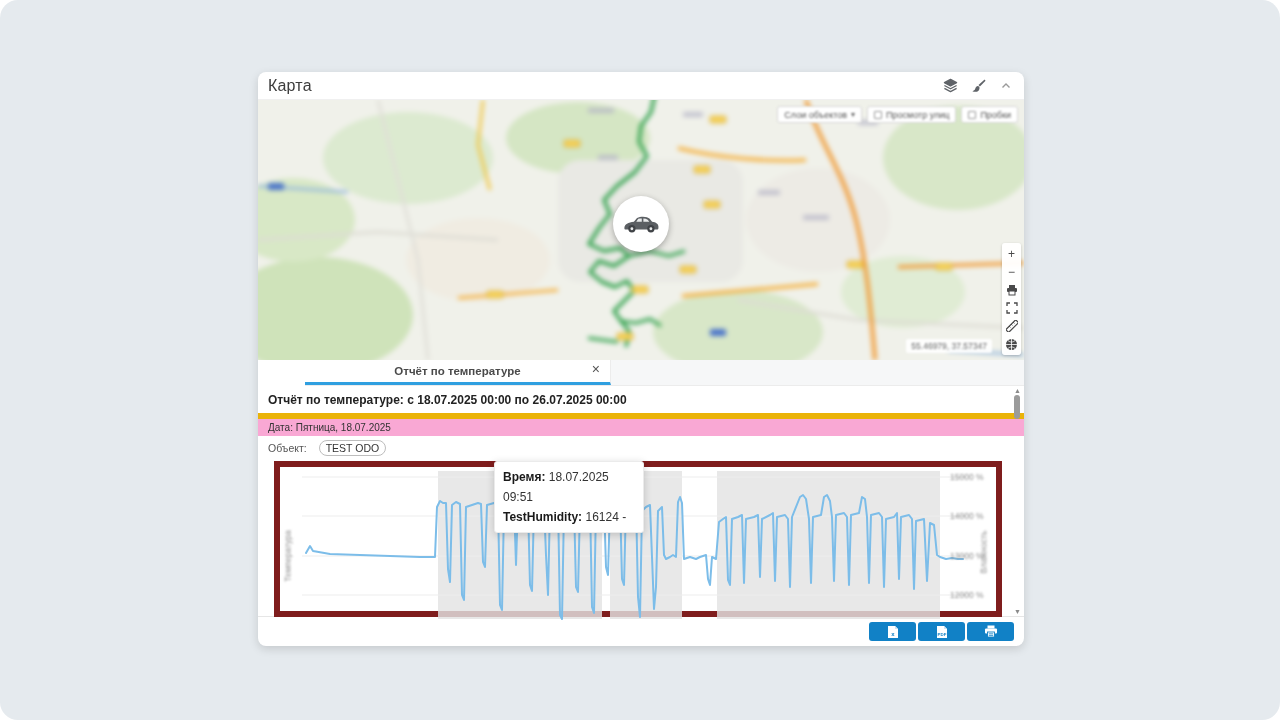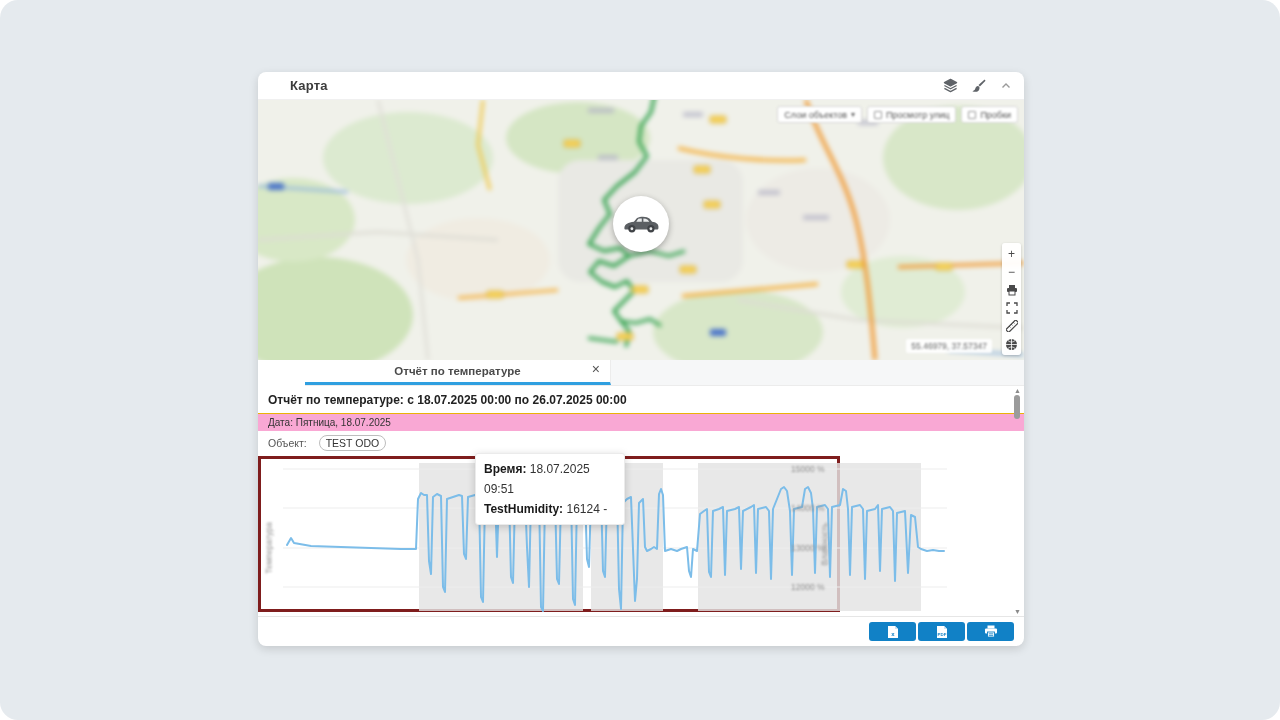--- a/index.html
+++ b/index.html
@@ -5,21 +5,21 @@
   * { margin:0; padding:0; box-sizing:border-box; }
   html,body { width:1280px; height:720px; background:#ffffff; font-family:"Liberation Sans", sans-serif; }
   .page { position:relative; width:1280px; height:720px; background:#e5eaee; border-radius:18px; overflow:hidden; }
 
   
   .card { position:absolute; left:258px; top:72px; width:766px; height:574px; background:#fff;
           border-radius:8px; box-shadow:0 3px 10px rgba(0,0,0,.14); overflow:hidden; }
 
   .panel-header { position:relative; height:28px; display:flex; align-items:center; padding:0 10px;
                   border-bottom:1px solid #f0f0f0; }
-  .panel-title { font-size:13px; color:#3c3c3c; font-weight:700; letter-spacing:.2px;margin-left:22px; }
+  .panel-title { font-size:16px; color:#3c3c3c; font-weight:400; letter-spacing:.2px; }
   .header-icons { margin-left:auto; display:flex; align-items:center; gap:12px; }
   .hicon { width:16px; height:16px; display:flex; align-items:center; justify-content:center; cursor:pointer; color:#5f6368; }
 
   
   .map { position:relative; width:766px; height:260px; overflow:hidden; background:#eff1ea; }
   .map-bg { position:absolute; left:-8px; top:-8px; width:782px; height:276px; filter:blur(2.6px); }
   .map-controls { position:absolute; top:6px; right:6px; display:flex; gap:5px; filter:blur(1.2px); }
   .map-pill { display:flex; align-items:center; gap:4px; background:#fff; border:1px solid #d7d7d7;
               border-radius:3px; height:17px; padding:0 6px; font-size:9px; color:#555; cursor:pointer; white-space:nowrap; }
   .map-pill .caret { font-size:8px; color:#666; }
@@ -36,26 +36,26 @@
 
   
   .tabbar { height:26px; background:#f6f7f8; border-bottom:1px solid #ececec; display:flex;margin-left:47px; }
   .tab { position:relative; width:306px; background:#fff; border-right:1px solid #ececec;
          display:flex; align-items:center; justify-content:center; font-size:11.5px; font-weight:600; color:#4a4a4a;
          border-bottom:3px solid #2f9fe0; cursor:pointer; }
   .tab-close { position:absolute; right:10px; top:1px; font-size:14px; font-weight:400; color:#555; cursor:pointer; }
 
   
   .content { position:relative; height:230px; background:#fff; }
-  .report-title { padding:7px 10px 6px; font-size:12px; font-weight:700; color:#222; border-bottom:1px solid #eab308; }
+  .report-title { padding:7px 10px 6px; font-size:12px; font-weight:700; color:#222; border-bottom:6px solid #eab308; }
   .report-date  { padding:3px 10px; font-size:10px; color:#333; background:#f9a8d4; }
   .report-object{ padding:4px 10px 5px; font-size:10.5px; color:#555; display:flex; align-items:center; gap:12px; }
   .chip { border:1px solid #bdbdbd; border-radius:8px; padding:1px 6px; font-size:10.5px; color:#333; background:#fff; cursor:pointer; }
 
-  .chart { position:relative; margin-left:0; width:582px; height:156px; border:3px solid #7f1d1d; background:#fff; }
+  .chart { position:relative; margin-left:16px; width:728px; height:156px; border:6px solid #7f1d1d; background:#fff; }
   .chart svg { position:absolute; left:0; top:0; }
   .axis-label { position:absolute; font-size:8.5px; color:#8d8d8d; filter:blur(1.2px); white-space:nowrap; }
   .axis-label.left  { left:-18px; top:84px;  transform:rotate(-90deg); }
   .axis-label.right { right:-9px; top:80px; transform:rotate(-90deg); }
   .tick { position:absolute; right:4px; width:42px; text-align:left; font-size:8.5px; color:#8d8d8d; filter:blur(1.1px); }
   .tick:nth-child(1){ top:5px; } .tick:nth-child(2){ top:44px; } .tick:nth-child(3){ top:84px; } .tick:nth-child(4){ top:123px; }
 
   .marker-point { position:absolute; width:18px; height:18px; border-radius:50%; background:#3ba3d8;
                   box-shadow:0 1px 3px rgba(0,0,0,.25); }
   .marker-point::after { content:""; position:absolute; left:4px; top:4px; width:10px; height:10px;

